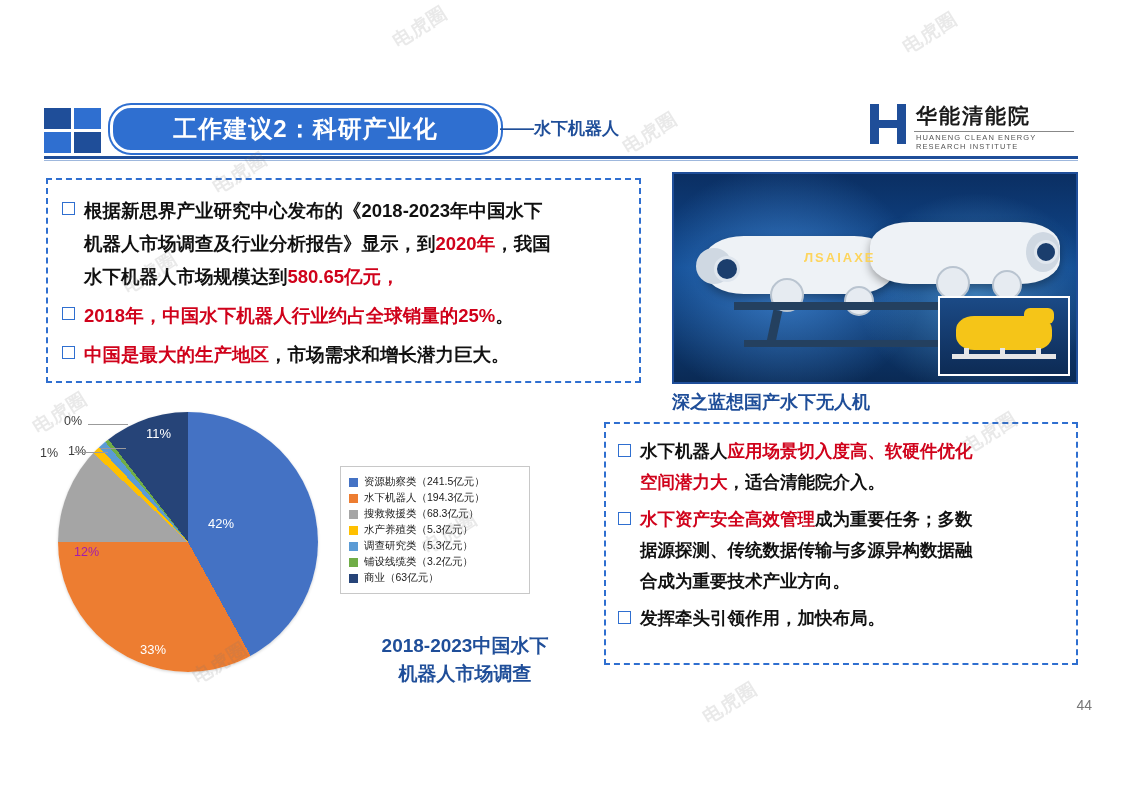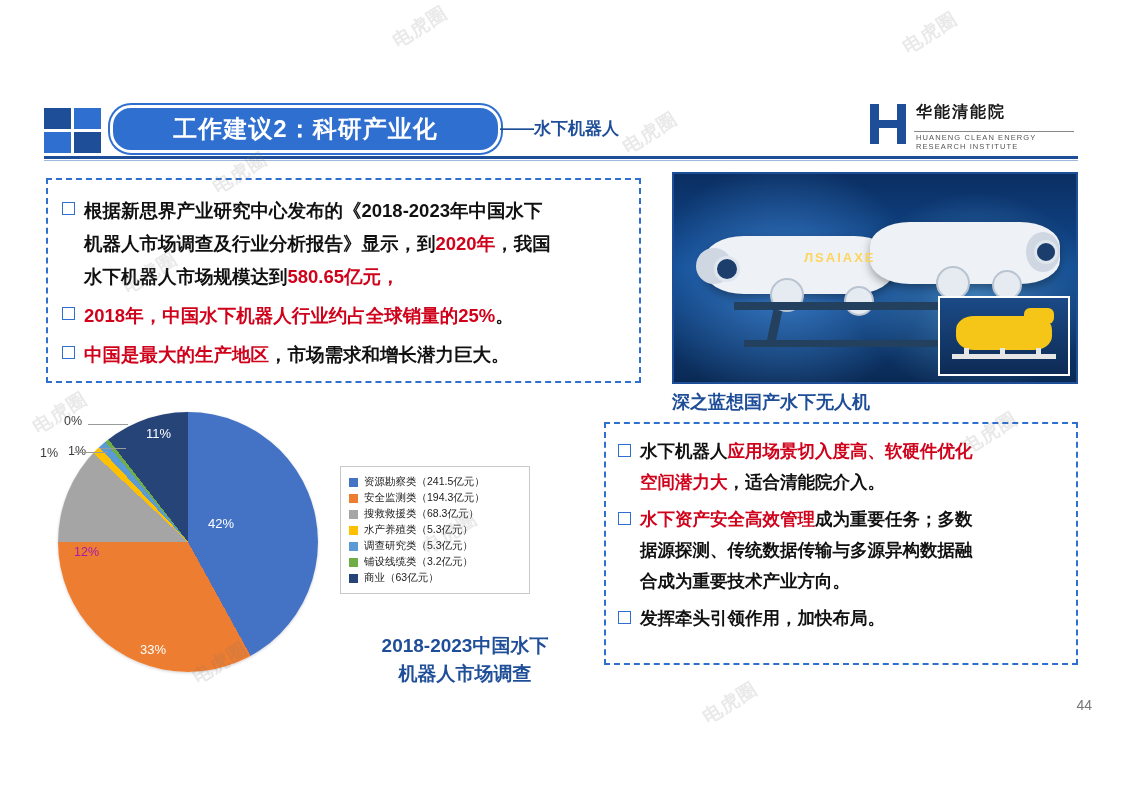--- a/index.html
+++ b/index.html
@@ -40,21 +40,21 @@
     position:absolute;left:44px;top:160px;width:1034px;height:1px;background:#9fb8dd;
   }
 
   
   .logo{position:absolute;right:44px;top:100px;width:210px;height:52px;}
   .logo-mark{position:absolute;left:0;top:4px;width:40px;height:40px;}
   .logo-mark i{position:absolute;background:#1f4e99;display:block;}
   .logo-mark i.l1{left:2px;top:0;width:9px;height:40px;}
   .logo-mark i.l2{left:29px;top:0;width:9px;height:40px;}
   .logo-mark i.l3{left:2px;top:16px;width:36px;height:8px;}
-  .logo-cn{position:absolute;left:48px;top:2px;font-size:16px;font-weight:bold;color:#1a1a1a;letter-spacing:2px;}
+  .logo-cn{position:absolute;left:48px;top:2px;font-size:21px;font-weight:bold;color:#1a1a1a;letter-spacing:2px;}
   .logo-en{position:absolute;left:48px;top:33px;font-size:7.5px;color:#555;letter-spacing:1.1px;}
   .logo-underline{position:absolute;left:46px;top:31px;width:160px;height:1px;background:#888;}
 
   
   .textbox{
     position:absolute;left:46px;top:178px;width:595px;height:205px;
     border:2px dashed #2f6fd0;background:#fff;box-sizing:border-box;
     padding:14px 12px 0 12px;
   }
   .bullet-row{display:flex;margin-bottom:6px;}
@@ -279,21 +279,21 @@
     </div>
 
     <div class="legend">
       <div class="lg-box">
         <div class="lg-item">
             <span class="lg-sw" style="background:#4472c4"></span>
             <span class="lg-tx">资源勘察类（241.5亿元）</span>
           </div>
         <div class="lg-item">
             <span class="lg-sw" style="background:#ed7d31"></span>
-            <span class="lg-tx">安全监测类（194.3亿元）</span>
+            <span class="lg-tx">水下机器人（194.3亿元）</span>
           </div>
         <div class="lg-item">
             <span class="lg-sw" style="background:#a5a5a5"></span>
             <span class="lg-tx">搜救救援类（68.3亿元）</span>
           </div>
         <div class="lg-item">
             <span class="lg-sw" style="background:#ffc000"></span>
             <span class="lg-tx">水产养殖类（5.3亿元）</span>
           </div>
         <div class="lg-item">

